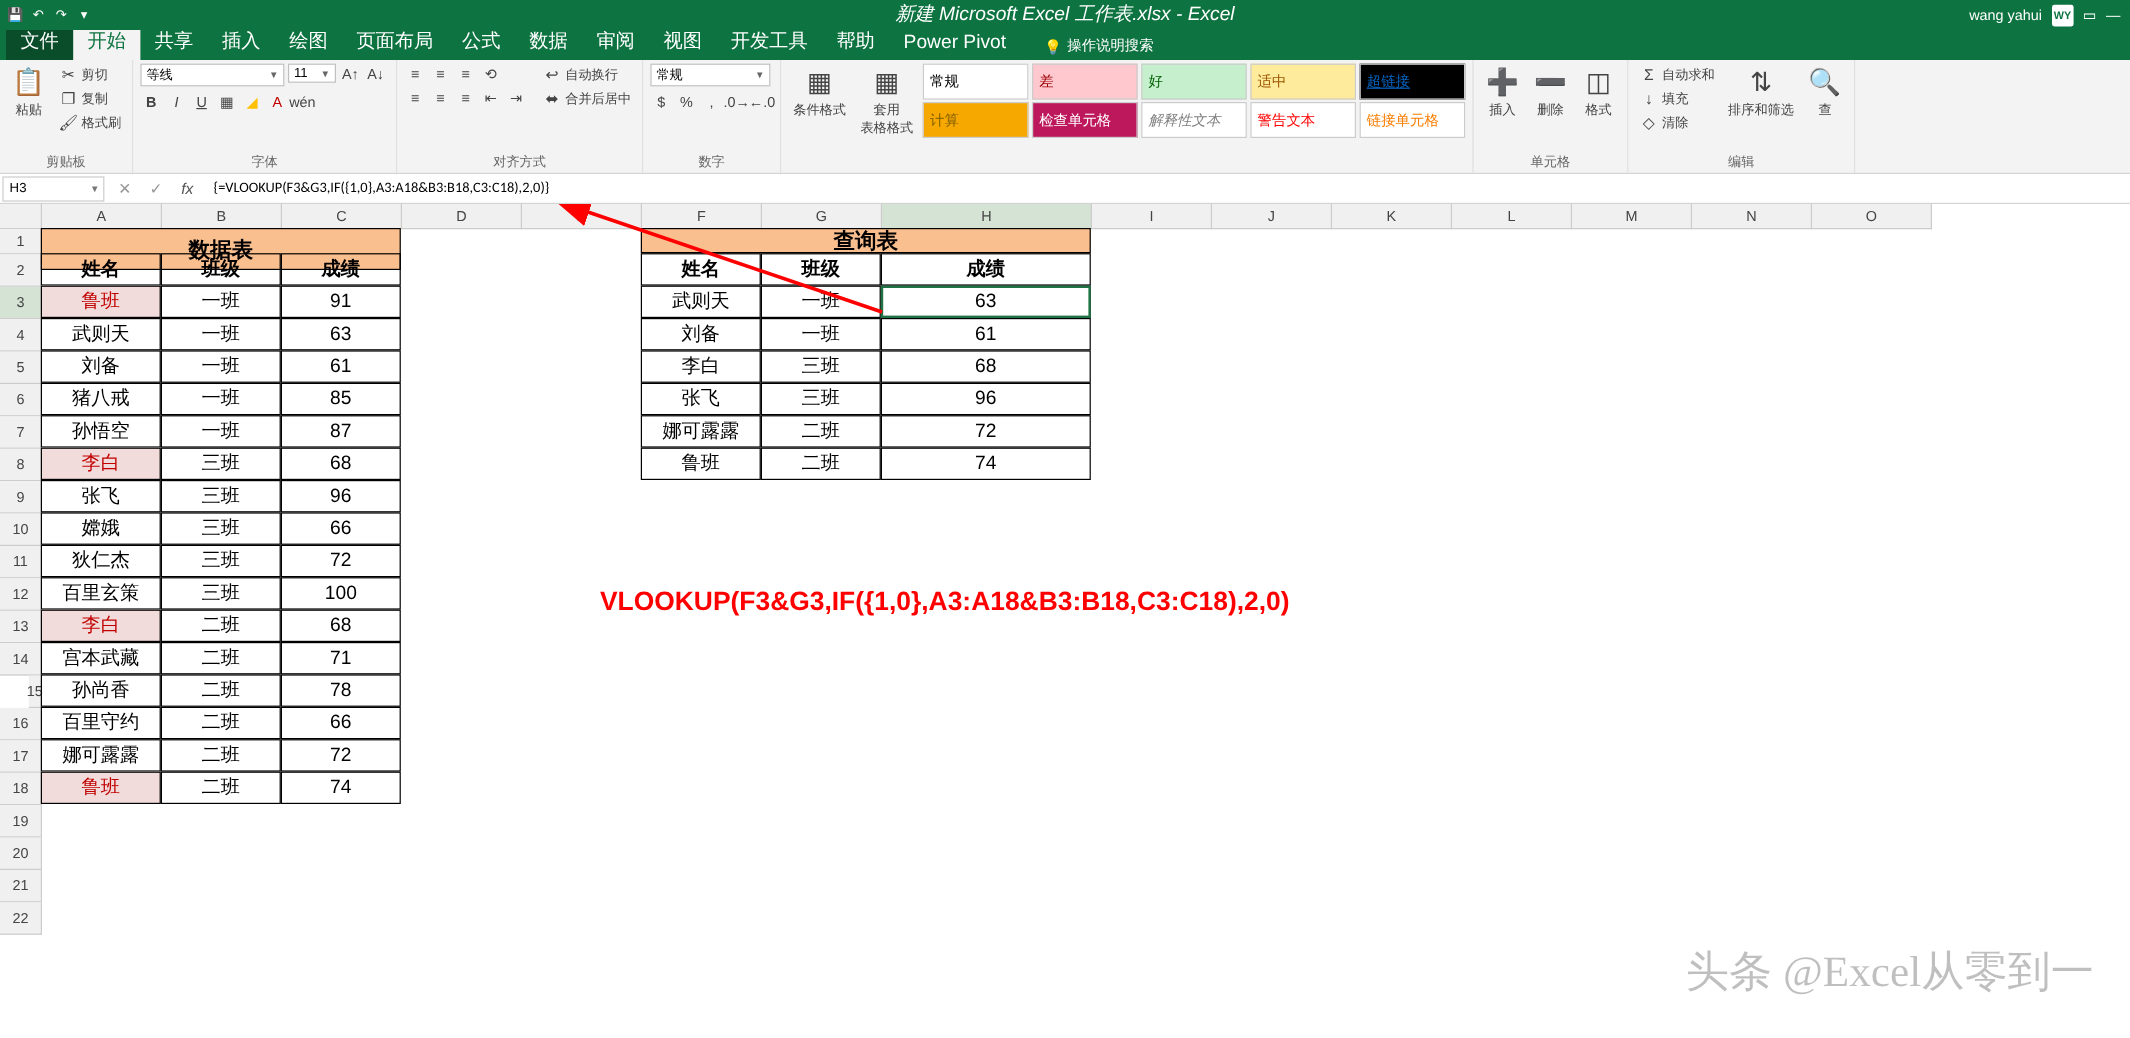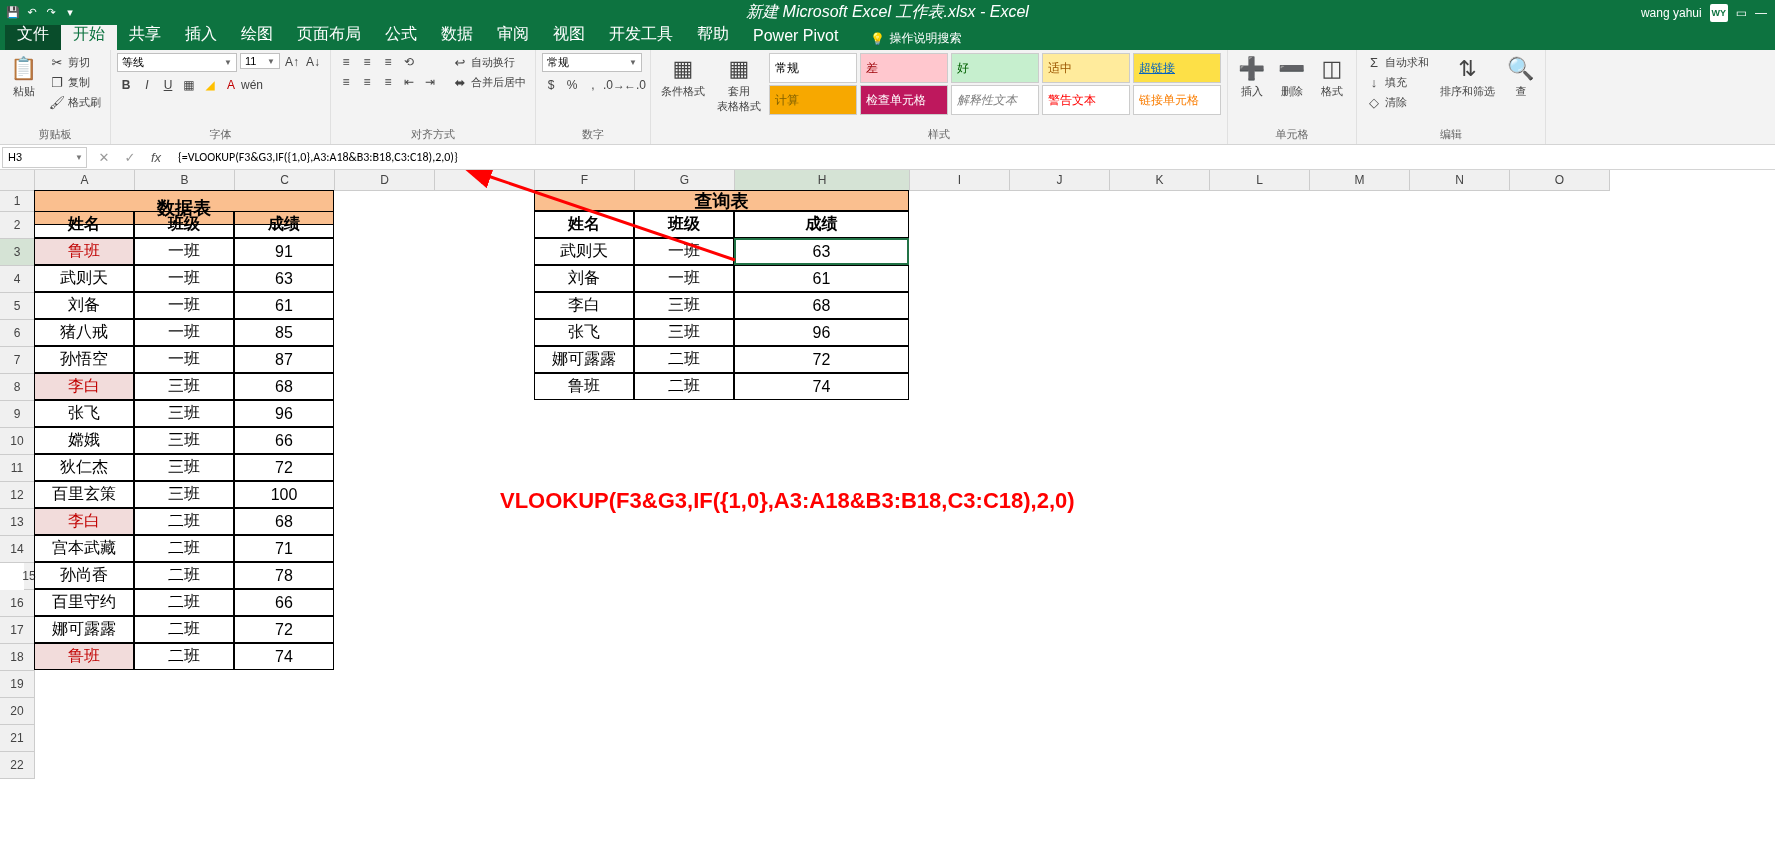--- a/index.html
+++ b/index.html
@@ -39,21 +39,21 @@
 
 .style-cell { width:88px; height:30px; border:1px solid #ccc; display:flex; align-items:center; padding-left:5px; font-size:12px;}
 .style-normal { background:#fff; }
 .style-bad { background:#ffc7ce; color:#9c0006;}
 .style-good { background:#c6efce; color:#006100;}
 .style-neutral { background:#ffeb9c; color:#9c5700;}
 .style-calc { background:#f7a800; color:#7f6000;}
 .style-check { background:#be185d; color:#fff;}
 .style-explan { background:#fff; color:#7f7f7f; font-style:italic;}
 .style-warn { background:#fff; color:#ff0000;}
-.style-hyper { background:#fde047; color:#0563c1; text-decoration:underline;}
+.style-hyper { background:#000000; color:#0563c1; text-decoration:underline;}
 .style-linkcell { background:#fff; color:#fa7d00;}
 
 
 .formulabar { height:25px; border-bottom:1px solid #d4d4d4; display:flex; align-items:center; background:#fff;}
 .namebox { width:85px; border:1px solid #ccc; height:21px; margin-left:2px; display:flex; align-items:center; padding-left:5px; font-size:11px; justify-content:space-between;}
 .namebox .arr{font-size:8px; color:#777; padding-right:3px;}
 .fb-btns { display:flex; padding:0 5px; gap:2px;}
 .fb-btns span { width:24px; text-align:center; color:#999; font-size:13px;}
 .fb-btns .fx { font-style:italic; color:#555;}
 .formula-input { flex:1; padding-left:5px; font-size:12px; font-family: Calibri, sans-serif;}
@@ -244,21 +244,20 @@
         </div>
         <div class="hstack">
           <div class="style-cell style-calc">计算</div>
           <div class="style-cell style-check">检查单元格</div>
           <div class="style-cell style-explan">解释性文本</div>
           <div class="style-cell style-warn">警告文本</div>
           <div class="style-cell style-linkcell">链接单元格</div>
         </div>
       </div>
     </div>
-    <div class="grplabel">样式</div>
   </div>
 
   <div class="ribbon-group">
     <div class="controls">
       <div class="rbtn big">
           <span class="ico">➕</span>
           <span>插入</span>
         </div>
       <div class="rbtn big">
           <span class="ico">➖</span>
@@ -437,13 +436,14 @@
 
   <svg class="arrow-svg" style="top:0; left:0; width:900px; height:120px;">
     <defs>
         <marker id="arrhead" markerWidth="10" markerHeight="8" refX="2" refY="4" orient="auto">
           <polygon points="0 0, 10 4, 0 8" fill="#ff0000"></polygon>
         </marker>
       </defs>
     <line x1="735" y1="90" x2="485" y2="5" stroke="#ff0000" stroke-width="3" marker-end="url(#arrhead)"></line>
   </svg>
   <div class="bigformula" style="top:318px; left:500px;">VLOOKUP(F3&amp;G3,IF({1,0},A3:A18&amp;B3:B18,C3:C18),2,0)</div>
+  <div class="watermark">头条 @Excel从零到一</div>
 </div>
 
 </body></html>

